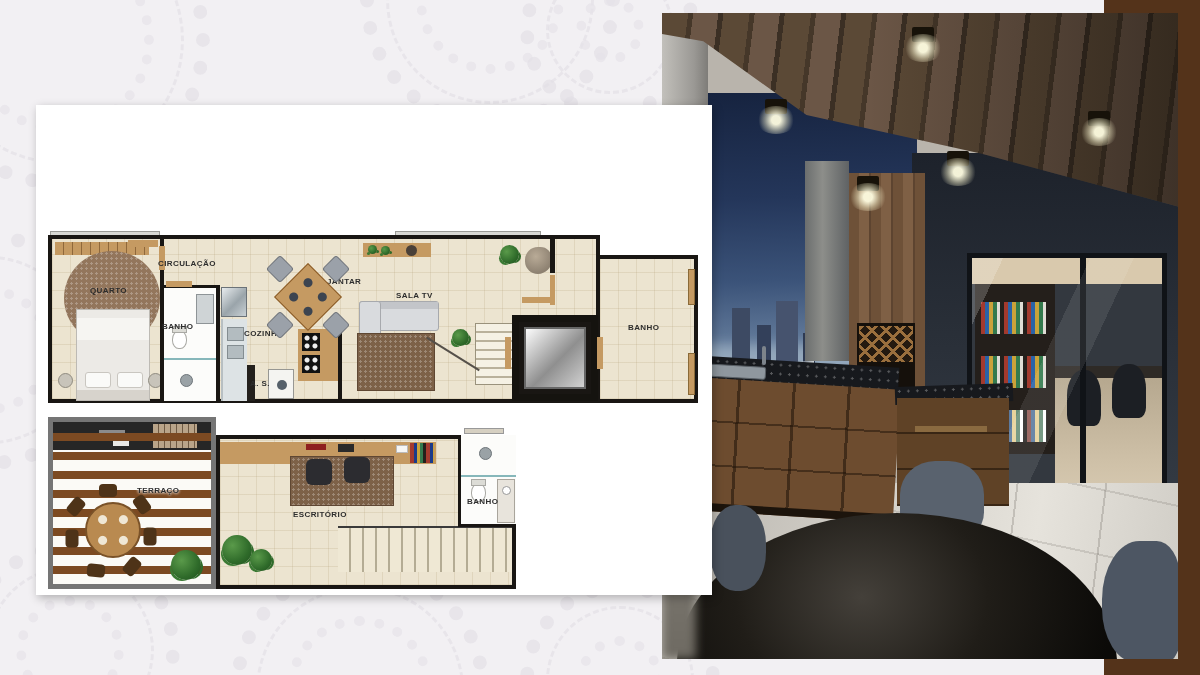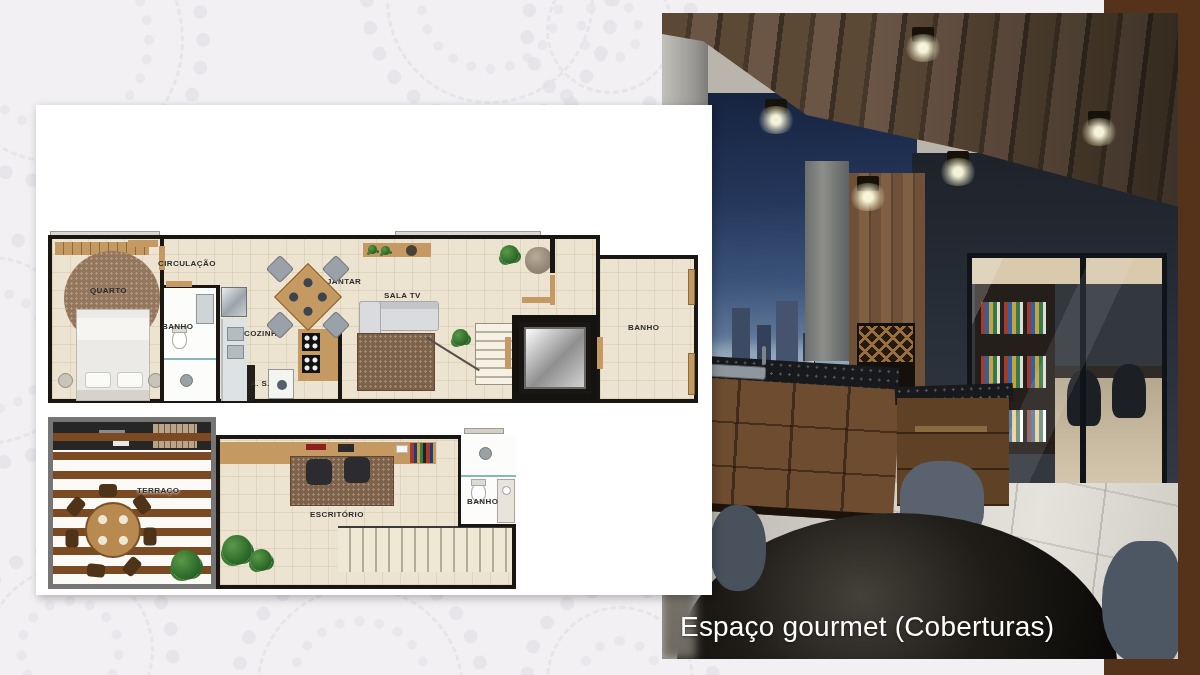--- a/index.html
+++ b/index.html
@@ -158,21 +158,20 @@
     <div class="cab1"></div>
     <div class="granite" style="left:233px; top:372px; width:118px; height:18px; transform:rotate(-2deg);"></div>
     <div class="cab2"></div>
 
     <div class="chair" style="left:238px; top:448px; width:84px; height:80px; border-radius:42% 42% 36% 36%; background:#59626e;"></div>
     <div class="ph-table"></div>
     <div class="chair" style="left:48px; top:492px; width:56px; height:86px; border-radius:45%; background:#49515c;"></div>
     <div class="chair" style="left:440px; top:528px; width:78px; height:122px; border-radius:48% 30% 20% 45%; background:#4d5663;"></div>
     <div class="blurleft"></div>
 
-    <div class="caption">Espaço gourmet (Coberturas)</div>
   </div>
 
   <div class="card">
 
     <div class="plan" style="left:12px; top:130px; width:650px; height:172px;">
       <div class="abs" style="left:2px; top:-4px; width:110px; height:5px; background:#d8d8d4; border:1px solid #9a9a96;"></div>
       <div class="abs" style="left:347px; top:-4px; width:146px; height:5px; background:#d8d8d4; border:1px solid #9a9a96;"></div>
 
       <div class="abs room-beige" style="left:0; top:0; width:552px; height:168px; border:4px solid #191613;"></div>
       <div class="abs room-beige" style="left:548px; top:20px; width:102px; height:148px; border:4px solid #191613;"></div>
@@ -229,21 +228,21 @@
         <div class="abs" style="left:64px; top:8px; width:20px; height:20px; background:#9ba1a9; border:1px solid #70757c; border-radius:3px; transform:rotate(45deg);"></div>
         <div class="abs" style="left:8px; top:64px; width:20px; height:20px; background:#9ba1a9; border:1px solid #70757c; border-radius:3px; transform:rotate(45deg);"></div>
         <div class="abs" style="left:64px; top:64px; width:20px; height:20px; background:#9ba1a9; border:1px solid #70757c; border-radius:3px; transform:rotate(45deg);"></div>
         <div class="abs tan" style="left:22px; top:22px; width:48px; height:48px; border:1px solid #8a5c28; transform:rotate(45deg); background-image:radial-gradient(circle at 28% 28%,#3c4450 4px,transparent 5px),radial-gradient(circle at 72% 28%,#3c4450 4px,transparent 5px),radial-gradient(circle at 28% 72%,#3c4450 4px,transparent 5px),radial-gradient(circle at 72% 72%,#3c4450 4px,transparent 5px);"></div>
       </div>
 
       <div class="abs tan" style="left:315px; top:8px; width:68px; height:14px;"></div>
       <div class="plant" style="left:320px; top:10px; width:9px; height:9px;"></div>
       <div class="plant" style="left:333px; top:11px; width:9px; height:9px;"></div>
       <div class="abs" style="left:358px; top:10px; width:11px; height:11px; border-radius:50%; background:#4a4038;"></div>
-      <div class="lbl" style="left:336px; top:56px;">SALA TV</div>
+      <div class="lbl" style="left:348px; top:56px;">SALA TV</div>
       <div class="abs" style="left:311px; top:66px; width:80px; height:30px; background:#d9dbde; border:1px solid #a7a9ad; border-radius:3px;">
         <div class="abs" style="left:0; top:0; width:78px; height:7px; background:#c3c5c9;"></div>
       </div>
       <div class="abs" style="left:311px; top:66px; width:22px; height:46px; background:#d9dbde; border:1px solid #a7a9ad; border-radius:3px;"></div>
       <div class="abs noise" style="left:309px; top:98px; width:78px; height:58px; background-color:#7d6148; border:1px solid #5f4733;"></div>
       <div class="plant" style="left:404px; top:94px; width:17px; height:17px;"></div>
       <div class="abs stairs-h" style="left:427px; top:88px; width:38px; height:62px;"></div>
       <div class="abs" style="left:374px; top:118px; width:62px; height:2px; background:#55504a; transform:rotate(32deg);"></div>
 
       <div class="plant" style="left:452px; top:10px; width:19px; height:19px;"></div>
@@ -289,21 +288,21 @@
       <div class="abs room-beige" style="left:168px; top:18px; width:300px; height:154px; border:4px solid #191613;">
         <div class="abs tan" style="left:0; top:3px; width:216px; height:22px;">
           <div class="abs" style="left:86px; top:2px; width:20px; height:6px; background:#8e1f1f;"></div>
           <div class="abs" style="left:118px; top:2px; width:16px; height:8px; background:#2a2a2a;"></div>
           <div class="abs" style="left:176px; top:3px; width:12px; height:8px; background:#f6f6f4; border:1px solid #bbb;"></div>
           <div class="abs" style="left:190px; top:1px; width:24px; height:20px; background:repeating-linear-gradient(90deg,#a33a2e 0 4px,#1a3a8a 4px 7px,#caa23a 7px 10px,#337a4d 10px 13px,#24201c 13px 16px);"></div>
         </div>
         <div class="abs noise" style="left:70px; top:17px; width:104px; height:50px; background-color:#7d6148; border:1px solid #5f4733;"></div>
         <div class="abs" style="left:86px; top:20px; width:26px; height:26px; background:#2c2c30; border-radius:6px;"></div>
         <div class="abs" style="left:124px; top:18px; width:26px; height:26px; background:#2c2c30; border-radius:6px;"></div>
-        <div class="lbl" style="left:90px; top:71px;">ESCRITÓRIO</div>
+        <div class="lbl" style="left:73px; top:71px;">ESCRITÓRIO</div>
         <div class="abs stairs-v" style="left:118px; top:87px; width:174px; height:46px;"></div>
         <div class="plant" style="left:2px; top:96px; width:30px; height:30px;"></div>
         <div class="plant" style="left:30px; top:110px; width:22px; height:22px;"></div>
 
         <div class="abs room-white" style="left:238px; top:-4px; width:58px; height:92px; border-left:3px solid #191613; border-bottom:3px solid #191613;">
           <div class="abs" style="left:18px; top:12px; width:13px; height:13px; border-radius:50%; background:#9aa2a6; border:1px solid #6e757a;"></div>
           <div class="divider" style="left:0; top:40px; width:55px;"></div>
           <div class="toilet" style="left:10px; top:48px;"></div>
           <div class="abs" style="left:36px; top:44px; width:18px; height:44px; background:#e8e4dc; border:1px solid #a9a59c;">
             <div class="abs" style="left:4px; top:6px; width:9px; height:9px; border-radius:50%; background:#fff; border:1px solid #999;"></div>

